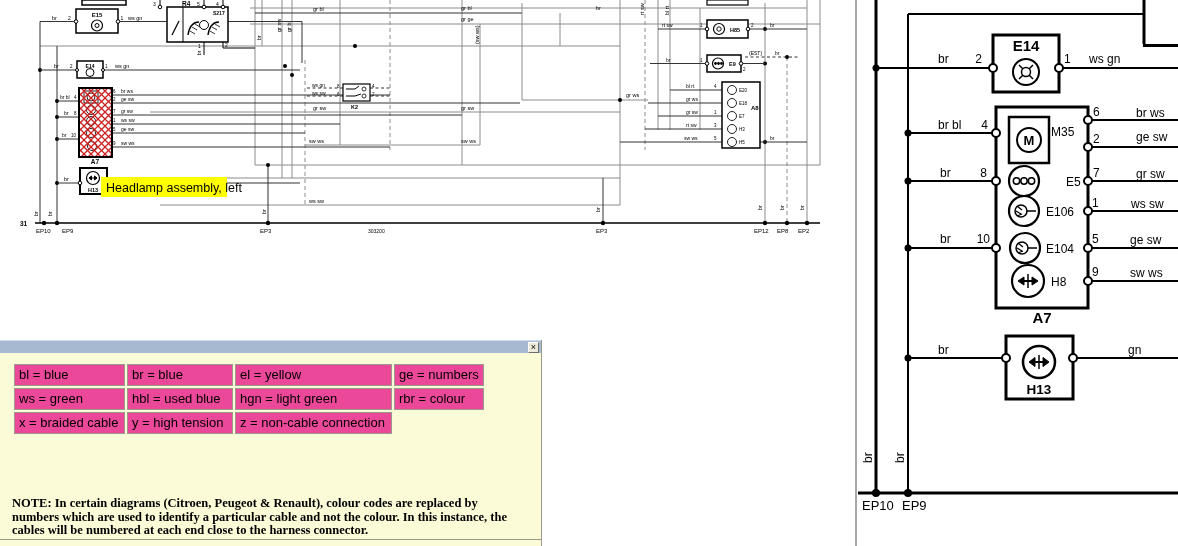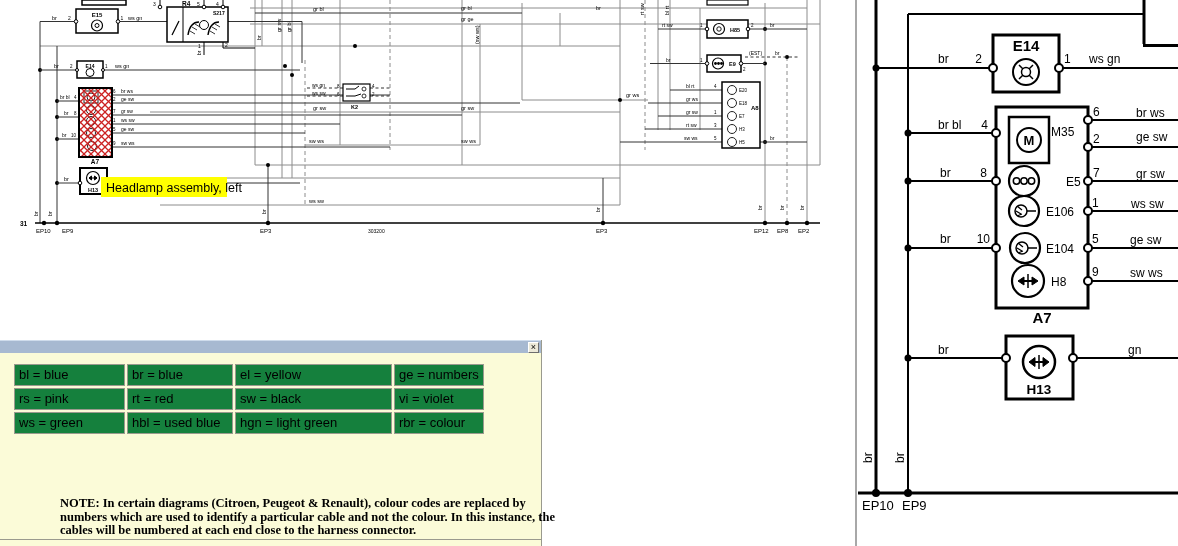--- a/index.html
+++ b/index.html
@@ -10,26 +10,26 @@
   #right-svg{position:absolute;left:850px;top:0;}
   
   .legend{position:absolute;left:0;top:340px;width:541px;height:206px;
     background:#fbfbd8;border-right:1px solid #9a9a8e;}
   .legend .titlebar{position:absolute;left:0;top:0;width:541px;height:12px;
     background:#a7b9d1;border-top:1px solid #cfdcec;}
   .legend .closebtn{position:absolute;right:2px;top:1px;width:11px;height:11px;
     background:#ece9d8;border:1px solid;border-color:#fff #6d6d6d #6d6d6d #fff;
     font-size:9px;line-height:9px;text-align:center;color:#000;cursor:default;box-sizing:border-box;}
   .ctable{position:absolute;left:12px;top:22px;border-collapse:separate;border-spacing:2px;}
-  .ctable td{border:1px solid #9a9a8e;background:#15803d;font-size:13px;color:#000;
+  .ctable td{border:1px solid #9a9a8e;background:#ec4899;font-size:13px;color:#000;
     padding:1px 4px 2px 4px;height:17px;white-space:nowrap;}
   .ctable .c1{width:101px}.ctable .c2{width:96px}.ctable .c3{width:147px}.ctable .c4{width:70px}
   .ctable td.empty{border:none;background:transparent;}
   .note{position:absolute;left:12px;top:157px;width:516px;
-    font-family:"Liberation Serif",serif;font-weight:bold;font-size:12.5px;line-height:13.5px;color:#000;margin-left:48px;}
+    font-family:"Liberation Serif",serif;font-weight:bold;font-size:12.5px;line-height:13.5px;color:#000;}
   .legend .bottomline{position:absolute;left:0;top:199px;width:541px;height:1px;background:#9a9a8e;}
 </style>
 </head>
 <body>
 
 <div class="stage">
 
 <svg id="mini-svg" width="830" height="240" viewBox="0 0 830 240">
   <defs>
     <pattern id="hatch" width="7" height="7" patternUnits="userSpaceOnUse">
@@ -442,30 +442,30 @@
   </div>
   <table class="ctable">
     <tbody>
           <tr>
       <td class="c1">bl = blue</td>
       <td class="c2">br = blue</td>
       <td class="c3">el = yellow</td>
       <td class="c4">ge = numbers</td>
     </tr>
     <tr>
-      <td class="c1">rs = pink</td>
-      <td class="c2">rt = red</td>
-      <td class="c3">sw = black</td>
-      <td class="c4">vi = violet</td>
-    </tr>
-    <tr>
       <td class="c1">ws = green</td>
       <td class="c2">hbl = used blue</td>
       <td class="c3">hgn = light green</td>
       <td class="c4">rbr = colour</td>
+    </tr>
+    <tr>
+      <td class="c1">x = braided cable</td>
+      <td class="c2">y = high tension</td>
+      <td class="c3">z = non-cable connection</td>
+      <td class="c4 empty"></td>
     </tr>
   </tbody>
       </table>
   <div class="note">NOTE: In certain diagrams (Citroen, Peugeot &amp; Renault), colour codes are replaced by numbers which are used to identify a particular cable and not the colour. In this instance, the cables will be numbered at each end close to the harness connector.</div>
   <div class="bottomline"></div>
 </div>
 
 </div>
 
 </body></html>

